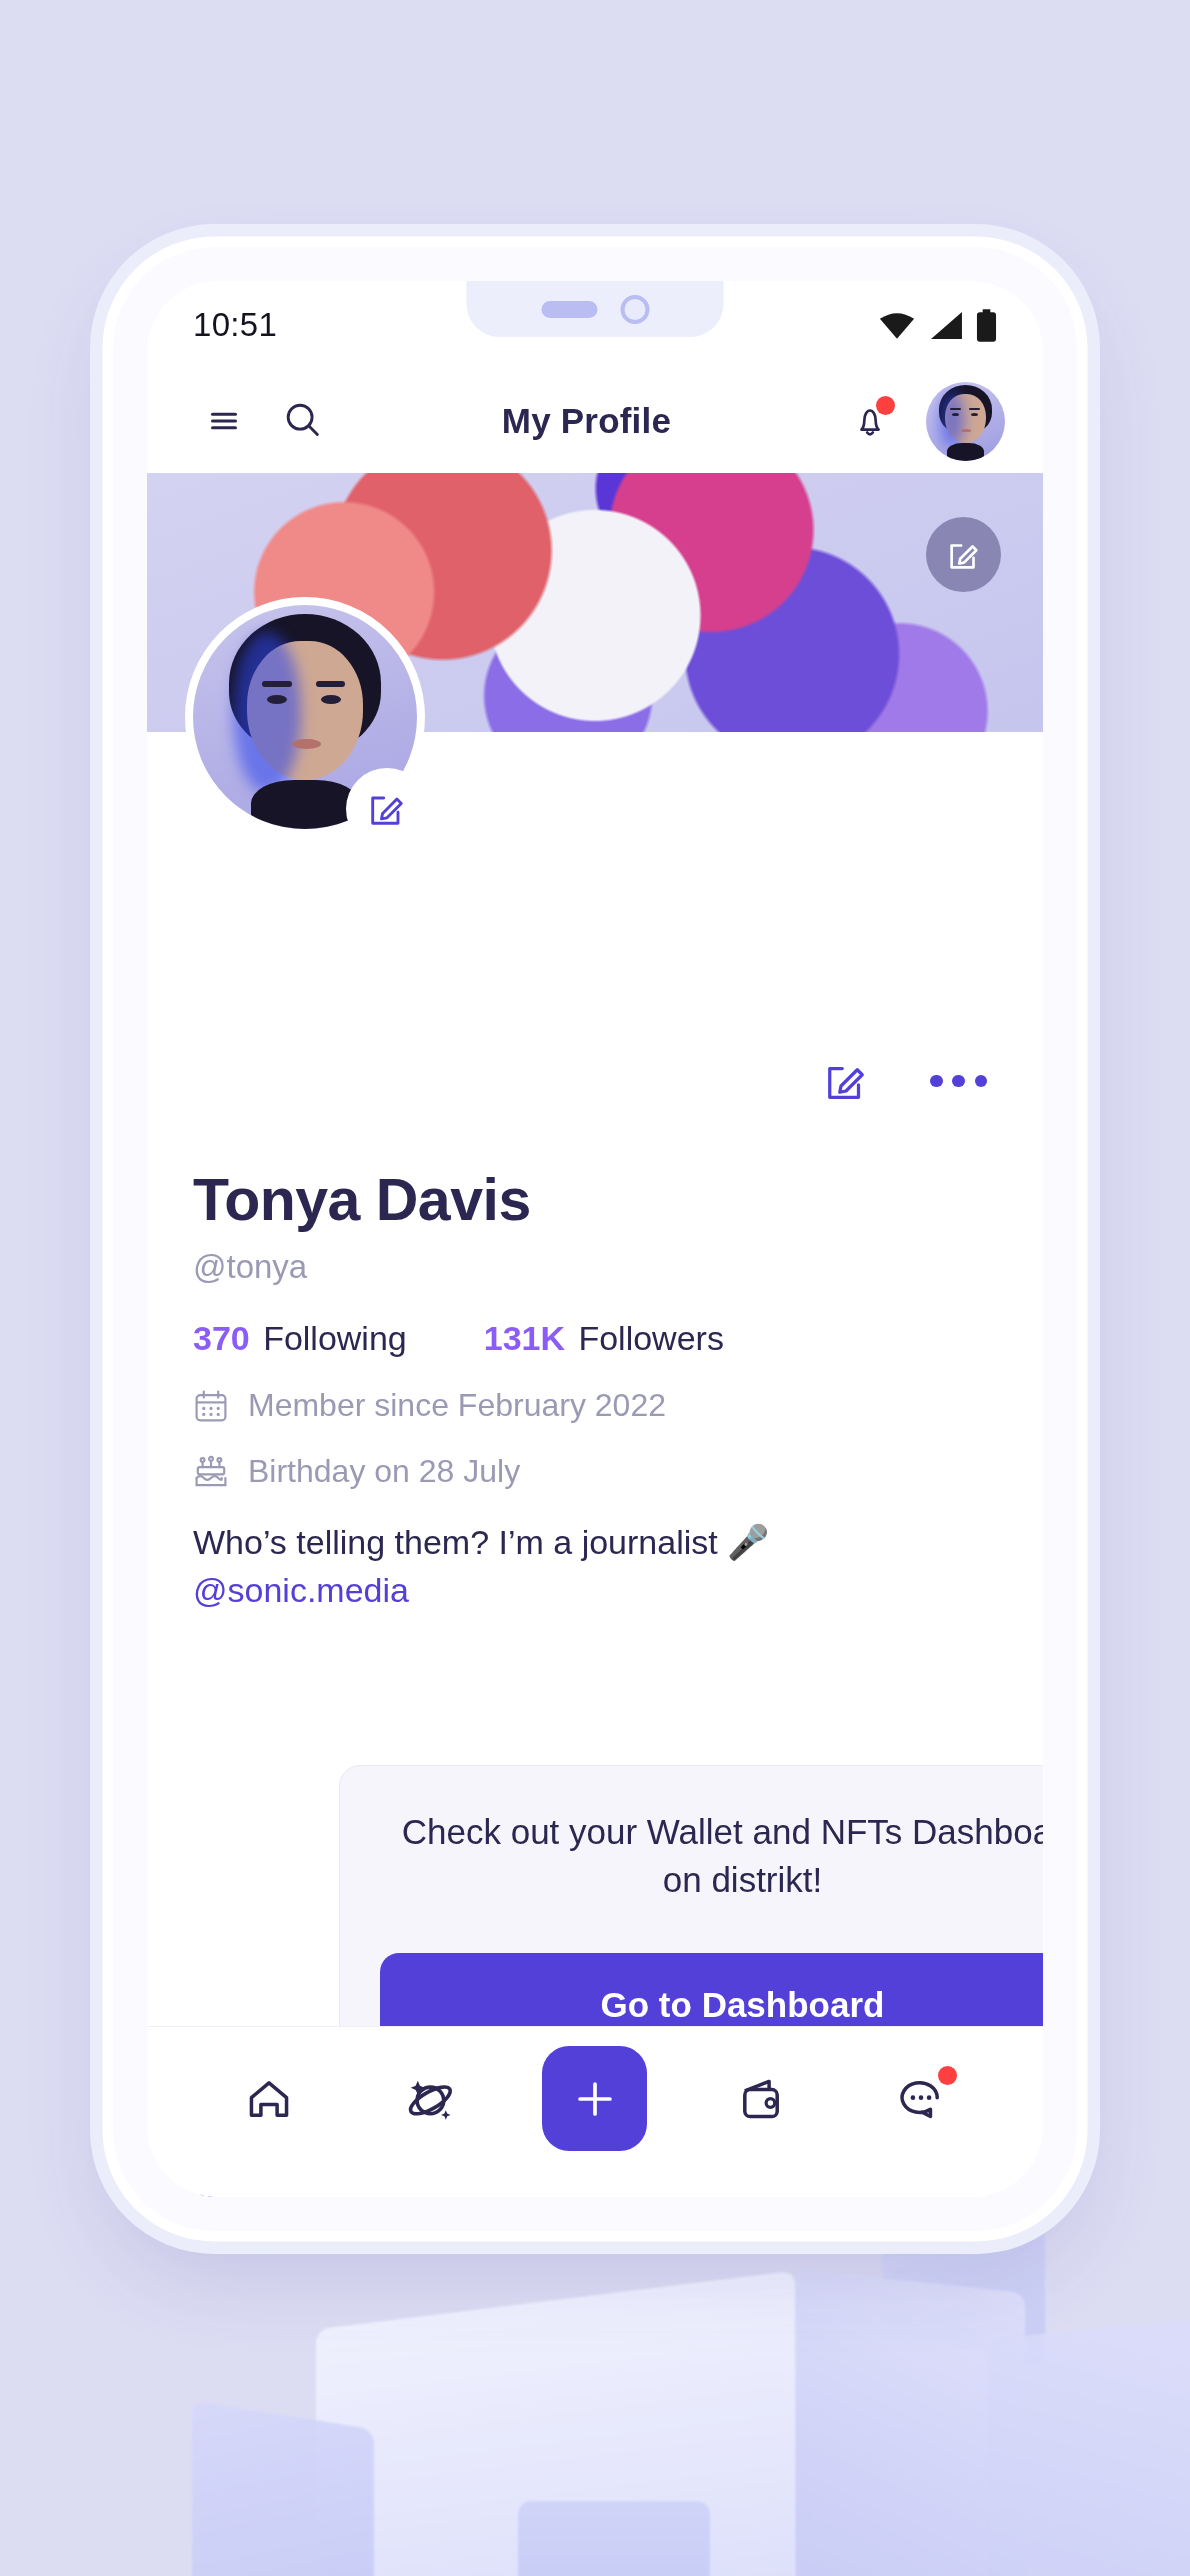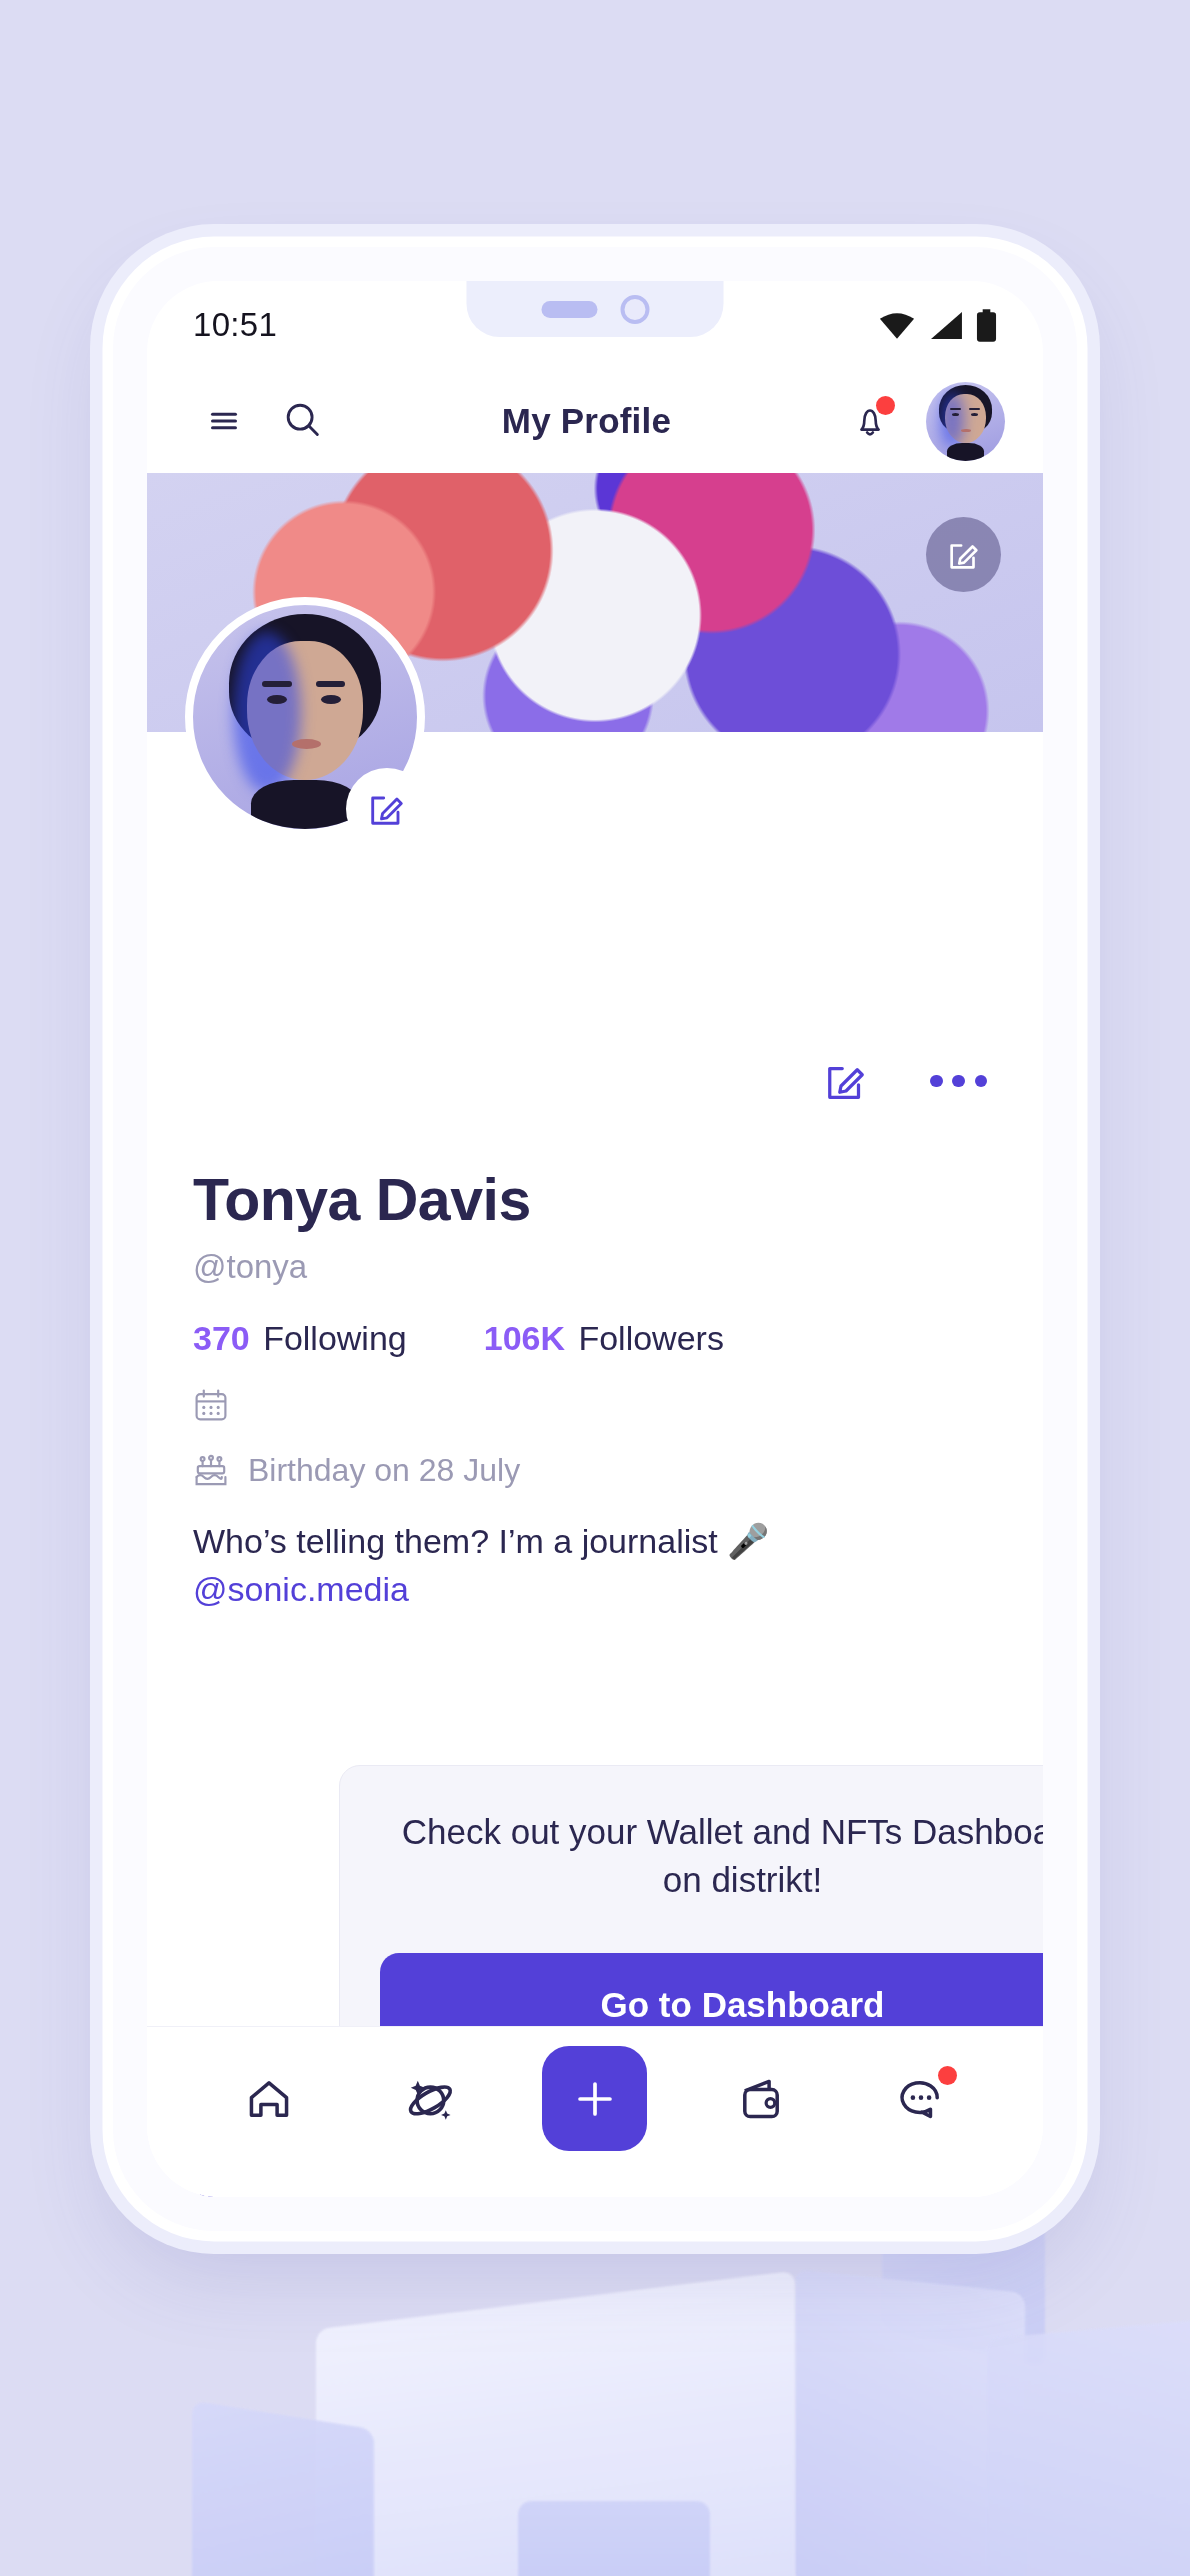--- a/index.html
+++ b/index.html
@@ -359,21 +359,21 @@
     <div class="info">
       <div class="pname">Tonya Davis</div>
       <div class="phandle">@tonya</div>
 
       <div class="stats">
         <div class="stat">
           <span class="num">370</span>
           <span class="lbl">Following</span>
         </div>
         <div class="stat">
-          <span class="num">106K</span>
+          <span class="num">131K</span>
           <span class="lbl">Followers</span>
         </div>
       </div>
 
       <div class="metarow">
         <span>
           <svg width="36" height="36" viewBox="0 0 30 30">
             <rect x="3" y="6" width="24" height="21" rx="3" fill="none" stroke="#9b9ab4" stroke-width="1.8"></rect>
             <line x1="3" y1="12" x2="27" y2="12" stroke="#9b9ab4" stroke-width="1.8"></line>
             <line x1="9" y1="3" x2="9" y2="8" stroke="#9b9ab4" stroke-width="1.8" stroke-linecap="round"></line>
@@ -381,20 +381,21 @@
             <g fill="#9b9ab4">
                 <circle cx="9" cy="17" r="1.3"></circle>
                 <circle cx="15" cy="17" r="1.3"></circle>
                 <circle cx="21" cy="17" r="1.3"></circle>
             <circle cx="9" cy="22" r="1.3"></circle>
                 <circle cx="15" cy="22" r="1.3"></circle>
                 <circle cx="21" cy="22" r="1.3"></circle>
               </g>
           </svg>
         </span>
+        <span class="mtxt">Member since February 2022</span>
       </div>
 
       <div class="metarow">
         <span>
           <svg width="36" height="36" viewBox="0 0 30 30">
             <g fill="none" stroke="#9b9ab4" stroke-width="1.8" stroke-linecap="round">
               <circle cx="8" cy="5" r="1.6"></circle>
                 <circle cx="15" cy="4" r="1.6"></circle>
                 <circle cx="22" cy="5" r="1.6"></circle>
               <line x1="8" y1="7" x2="8" y2="11"></line>

